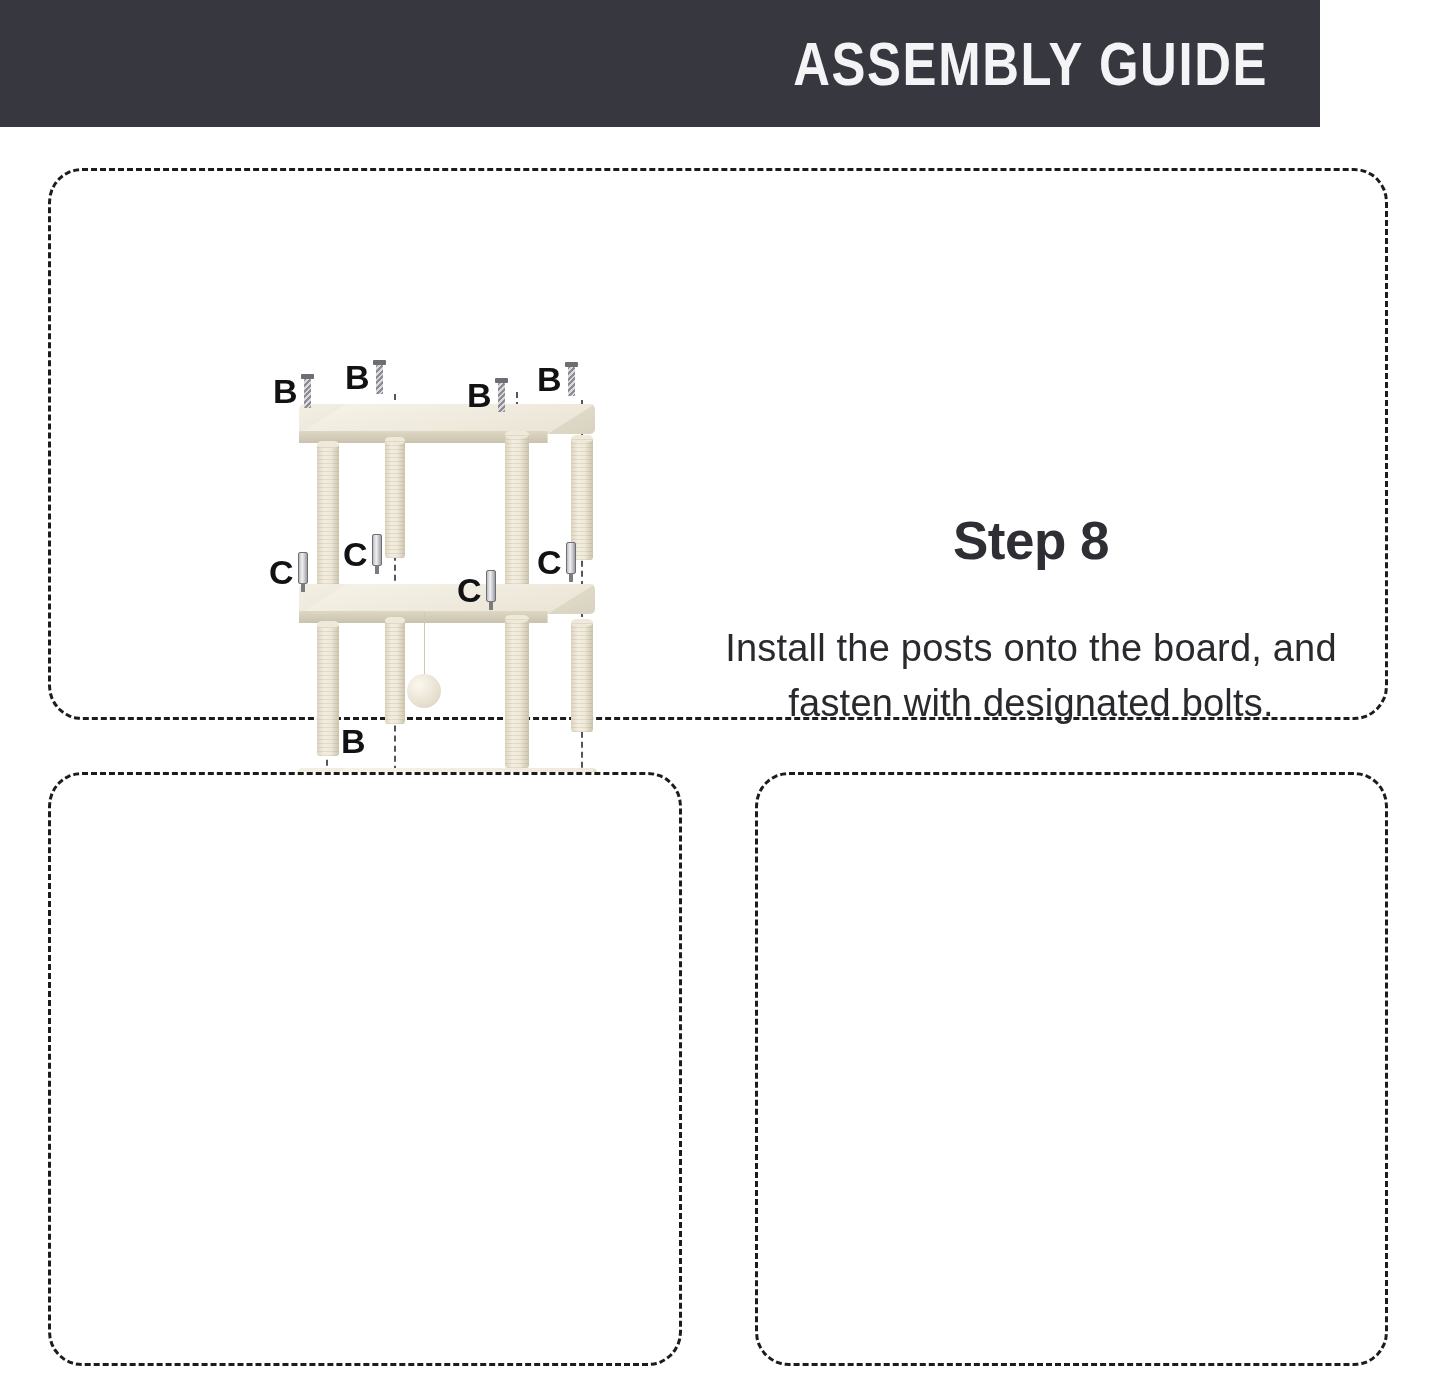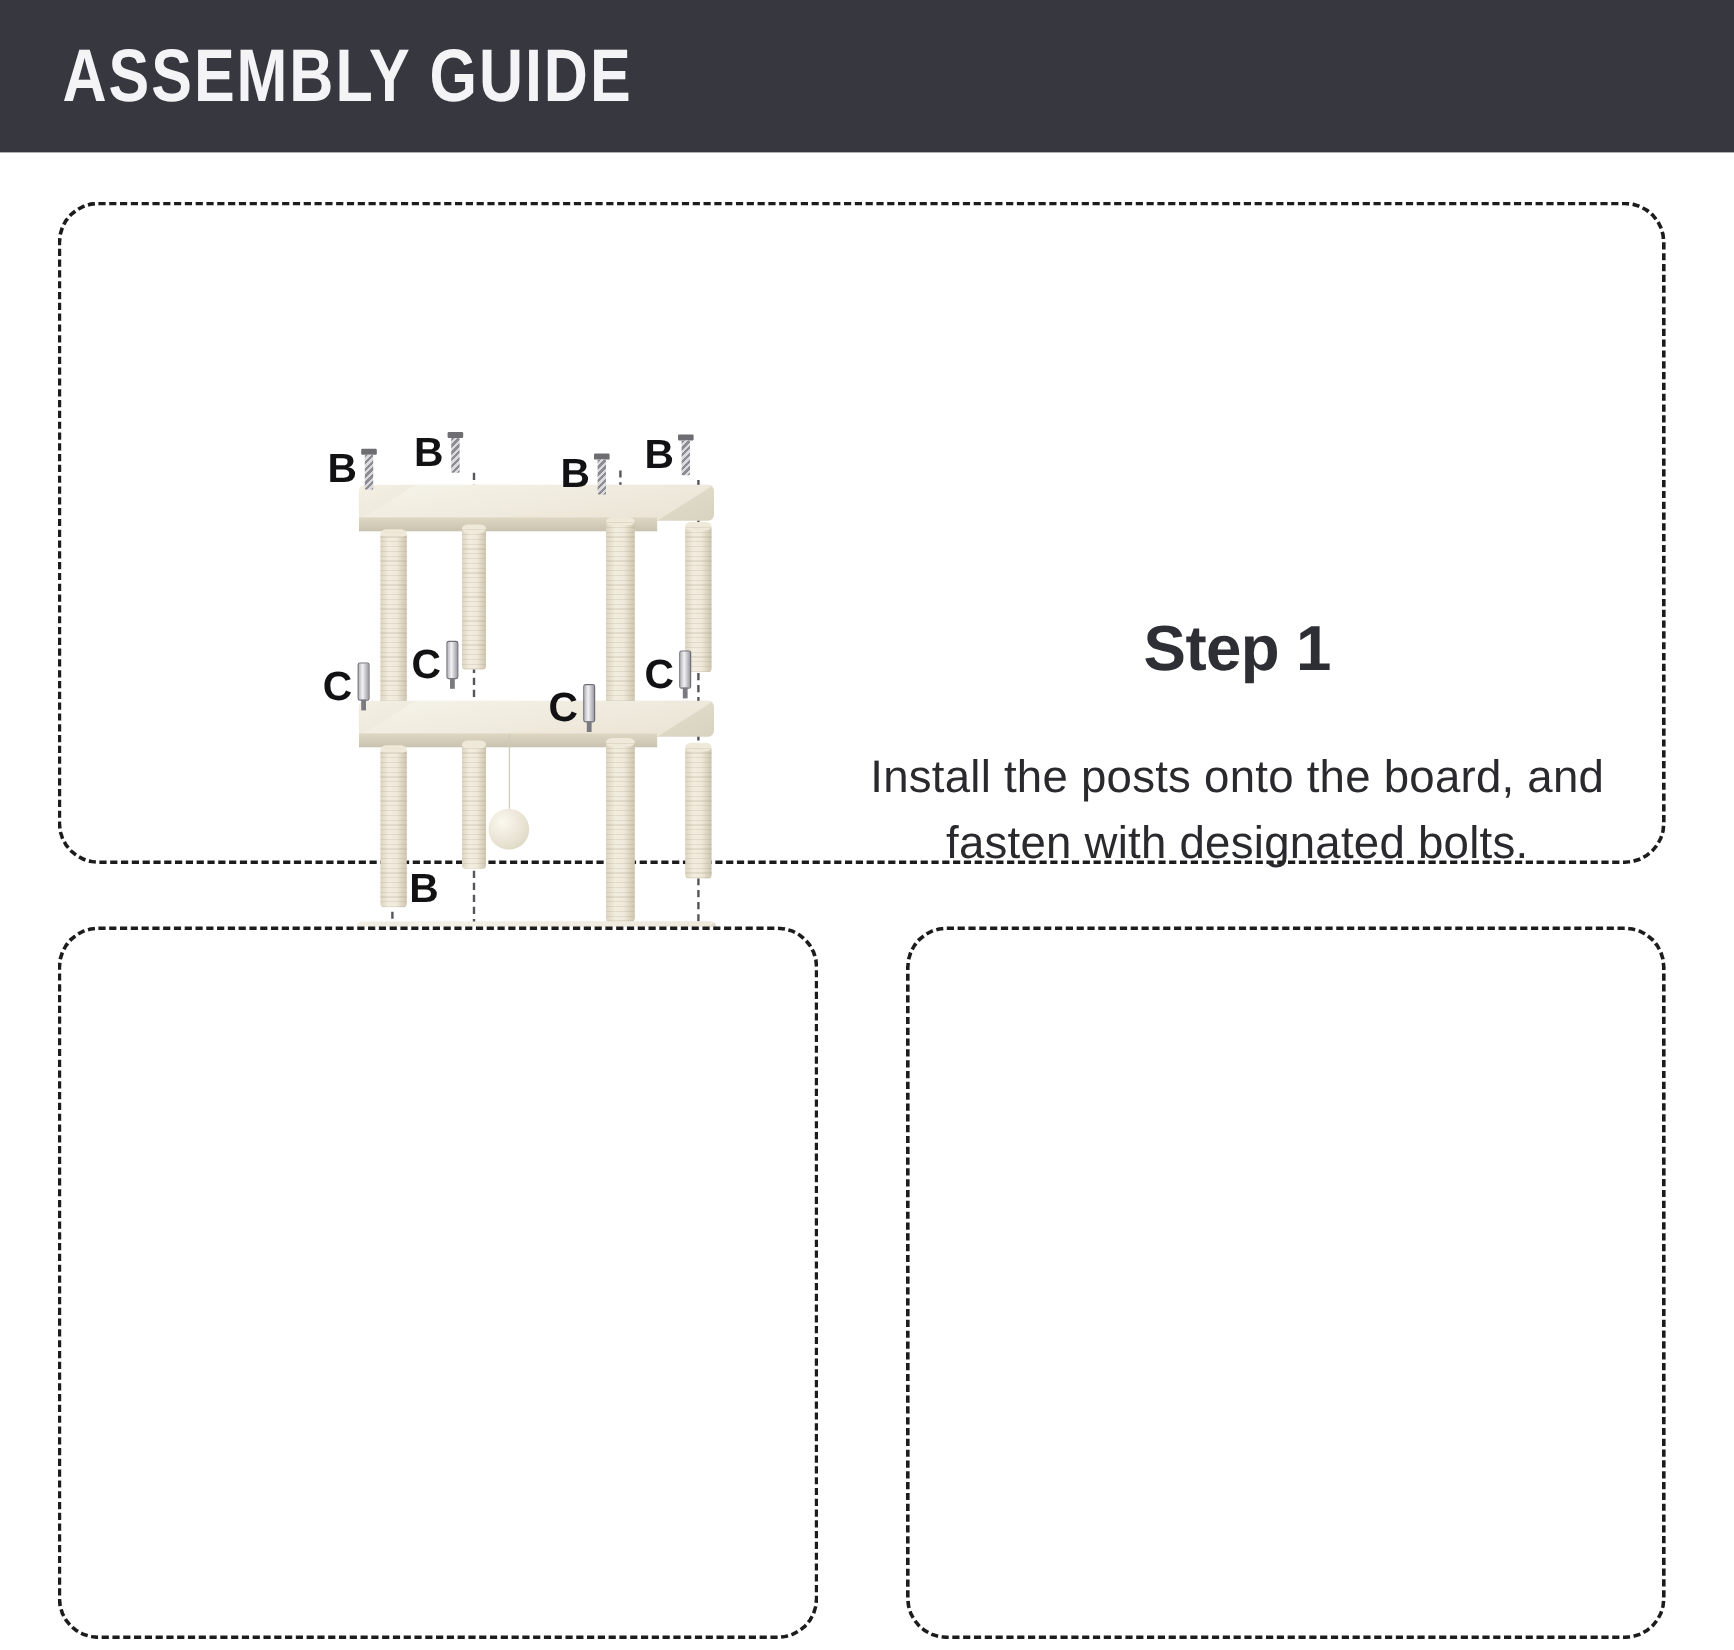--- a/index.html
+++ b/index.html
@@ -6,23 +6,23 @@
   body{
     width:1445px;height:1375px;
     background:#ffffff;
     font-family:"Liberation Sans",sans-serif;
     overflow:hidden;
     position:relative;
   }
 
   
   .header{
-    position:absolute;left:0;top:0;width:1445px;height:127px;
+    position:absolute;left:0;top:0;width:1320px;height:127px;
     background:#373740;
-    display:flex;align-items:center;justify-content:flex-start;
+    display:flex;align-items:center;justify-content:flex-end;
   }
   .header-title{
     color:#f4f4f6;
     font-family:"Liberation Sans Narrow","Liberation Sans",sans-serif;
     font-size:62px;font-weight:bold;
     letter-spacing:2px;
     transform:scaleX(0.82);
     text-align:center;
     white-space:nowrap;
   }
@@ -275,21 +275,21 @@
       <span class="letter">B</span>
       <span class="screw">
           <span class="head"></span>
           <span class="shank"></span>
         </span>
     </div>
 
   </div>
 
   <div id="step1-text">
-    <div class="step-heading">Step 1</div>
+    <div class="step-heading">Step 8</div>
     <div class="step-body">Install the posts onto the board, and fasten with designated bolts.</div>
   </div>
 </div>
 
 <div class="panel" id="panel-step2">
 
   
 
   
 </div>

